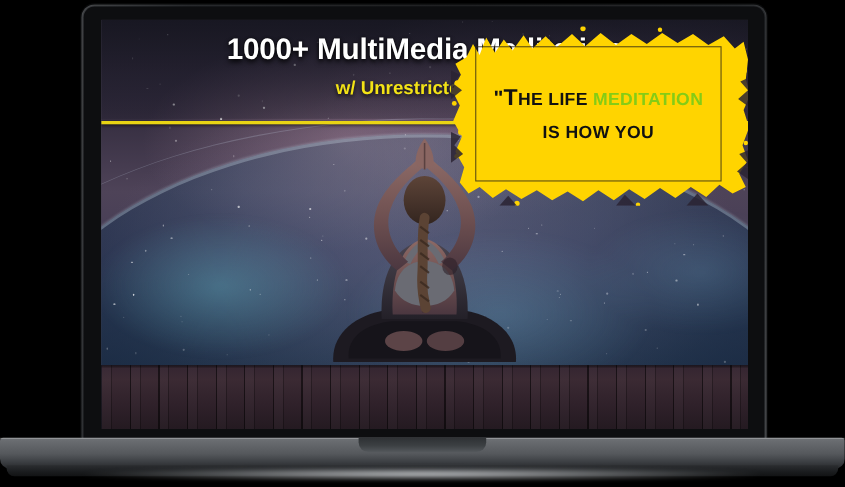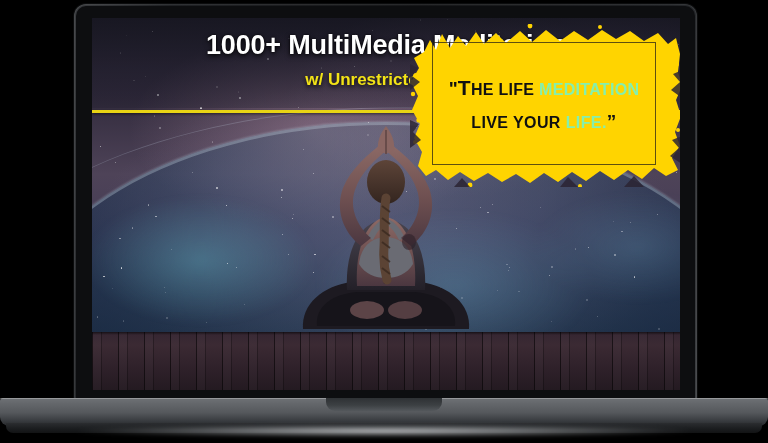--- a/index.html
+++ b/index.html
@@ -124,21 +124,21 @@
     display:flex;flex-direction:column;justify-content:center;
     text-align:center;color:#111;
   }
   .ql{
     font-weight:bold;line-height:1;margin:7px 0;
     font-family:"Liberation Sans", sans-serif;
   }
   .ql .cap{font-size:21px;}
   .ql .sc{font-size:16px;}
   .ql1 .cap,.ql1 .sc{letter-spacing:.3px;}
-  .red{color:#86efac;}
+  .red{color:#84cc16;}
   .ql2{font-size:16px;letter-spacing:.4px;}
   .ql3{font-size:16px;letter-spacing:.4px;}
   .qm{font-size:19px;}
 
   
   .base{
     position:absolute;left:0;bottom:17px;width:768px;height:28px;
     background:linear-gradient(180deg,#6f7276 0%,#65686c 18%,#55585c 52%,#3a3d41 80%,#26282b 100%);
     border-radius:3px 3px 9px 9px;
   }
@@ -446,23 +446,21 @@
             <path d="M150,163 L158,153 L168,163 Z"></path>
             <path d="M214,163 L224,152 L234,163 Z"></path>
           </g>
         </svg>
       </div>
       <div class="quote-border"></div>
       <div class="quote-text">
         <div class="ql ql1">
           <span class="qm">"</span><span class="cap">T</span><span class="sc">HE LIFE </span><span class="sc red">MEDITATION</span>
         </div>
-        <div class="ql ql3">
-          <span>LIVE YOUR </span><span class="red">LIFE</span><span class="red">.</span><span class="qm">”</span>
-        </div>
+        <div class="ql ql2">IS HOW YOU</div>
       </div>
     </div>
 
   </div>
 
   <div class="base">
     <div class="notch"></div>
   </div>
   <div class="base-edge"></div>
   <div class="shadow"></div>

